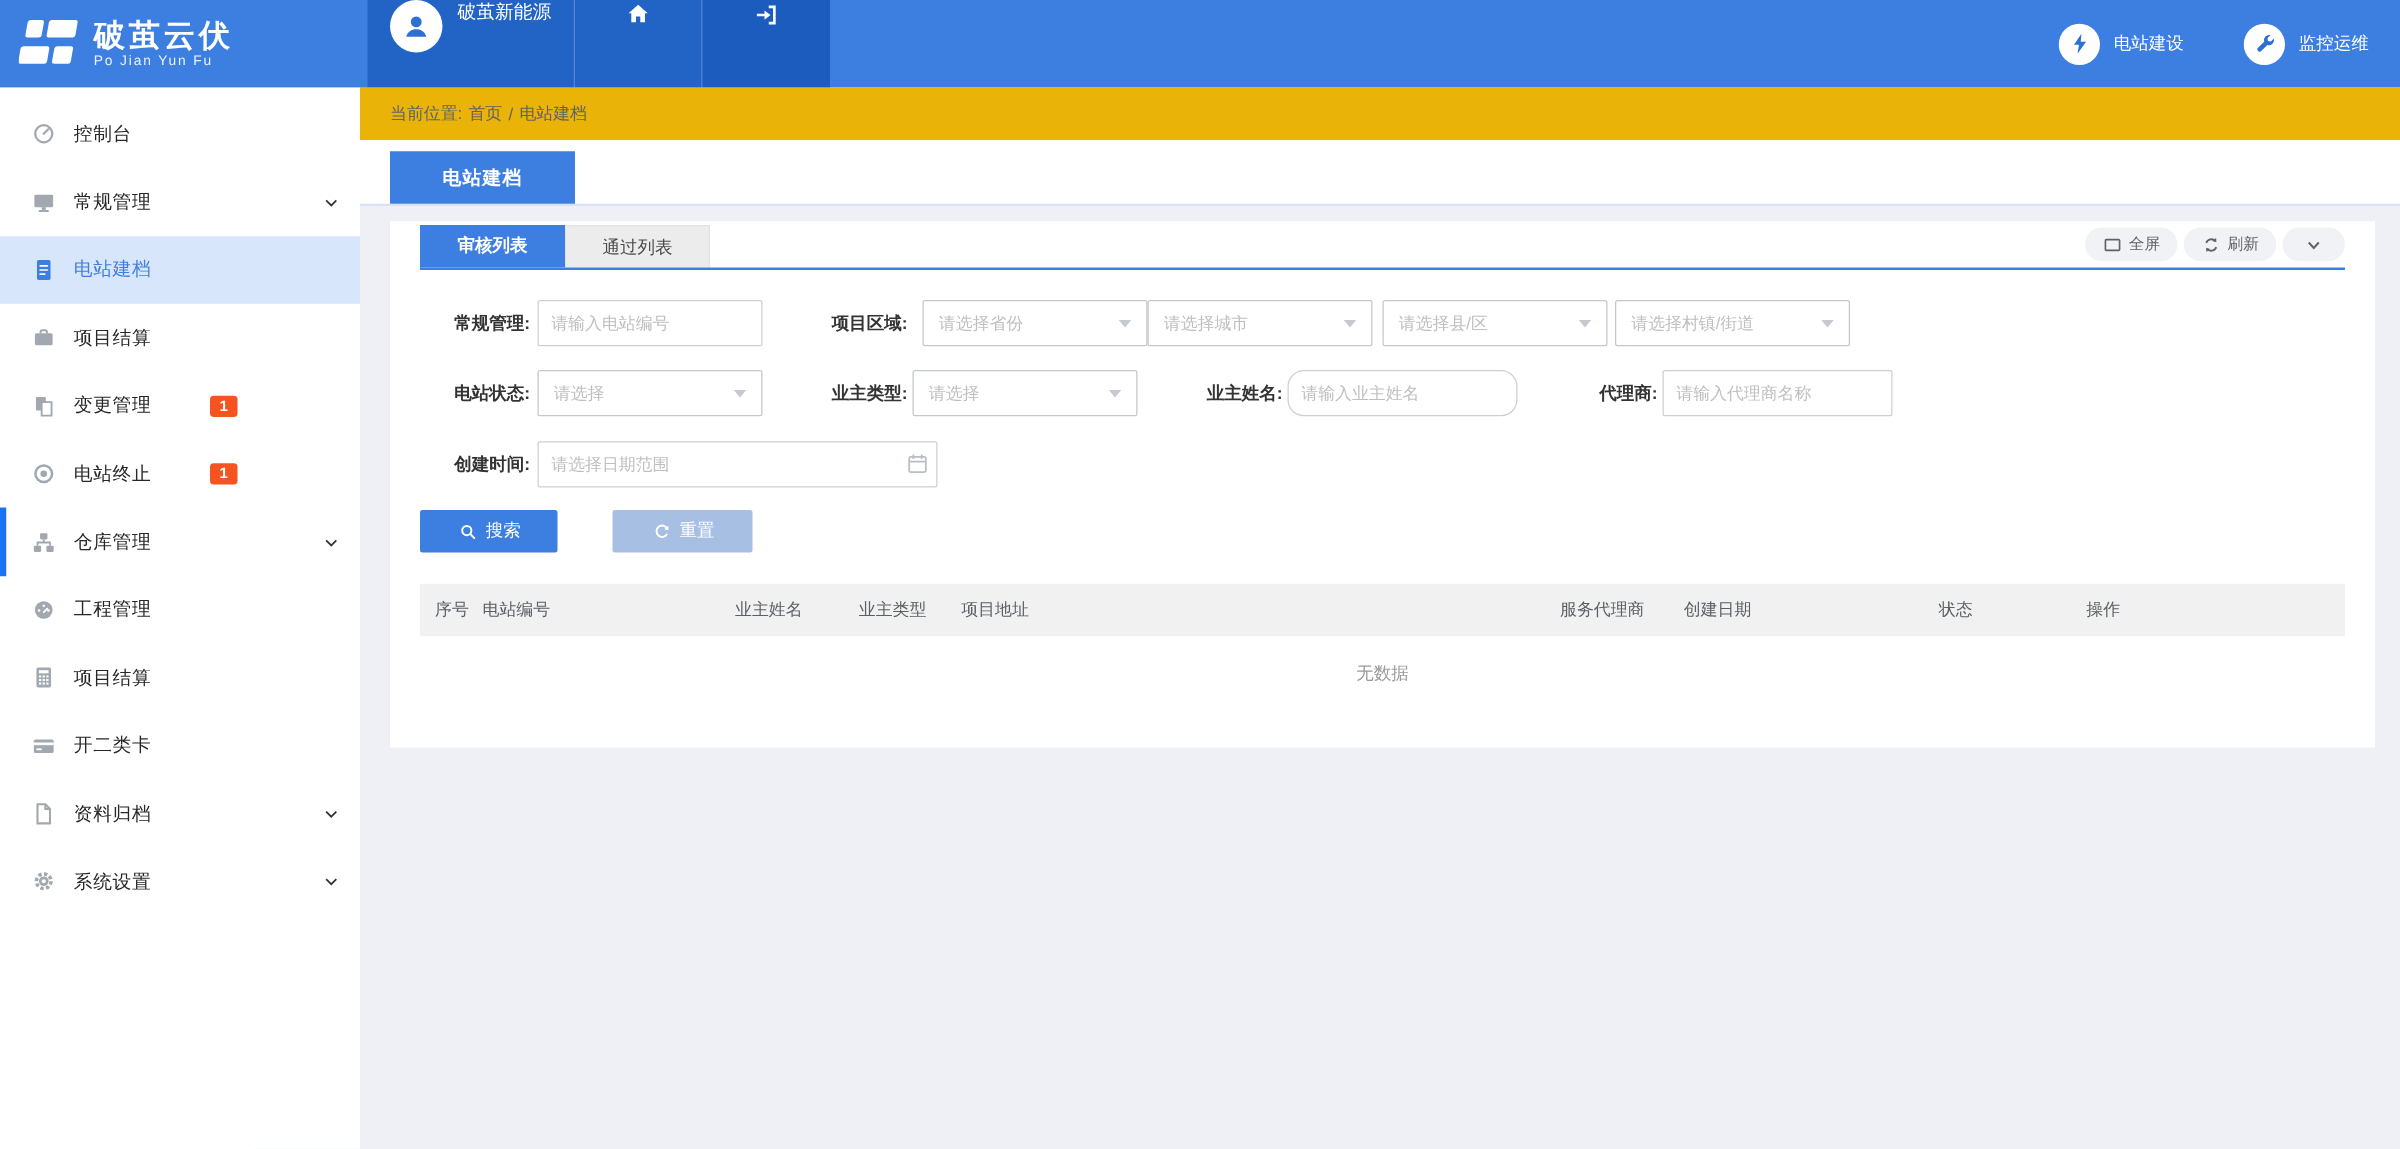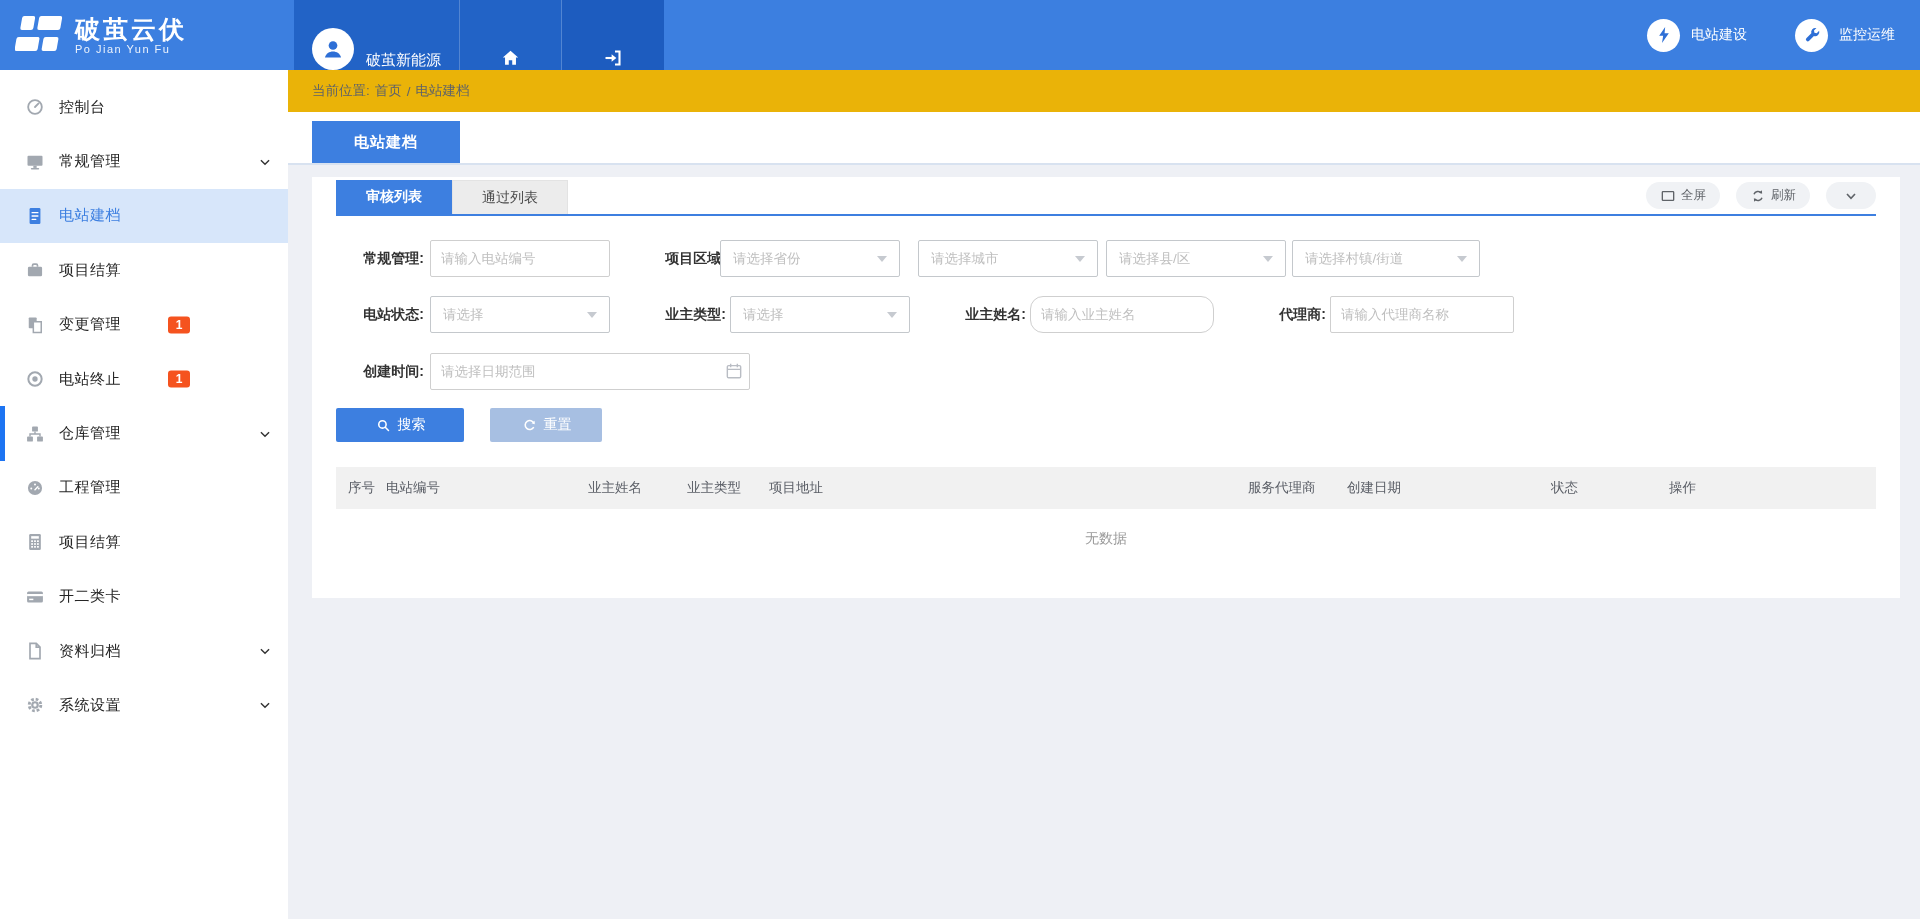--- a/index.html
+++ b/index.html
@@ -8,21 +8,21 @@
   .stage { position:relative; width:1920px; height:919px; }
 
   
   .topbar { position:absolute; left:0; top:0; width:1920px; height:70px; background:#3C7FE0; }
   .logo-block { position:absolute; left:0; top:0; width:294px; height:70px; background:#3C7FE0;
     display:flex; align-items:center; padding-left:15px; }
   .logo-mark { width:50px; height:44px; margin-right:10px; }
   .logo-titles { color:#fff; }
   .logo-title { font-size:25px; font-weight:bold; letter-spacing:3px; line-height:27px; }
   .logo-sub { font-size:11px; letter-spacing:1.5px; color:rgba(255,255,255,.9); }
-  .hdr-sec { position:absolute; top:0; height:70px; background:#2263C6; display:flex; align-items:flex-end; justify-content:center; cursor:pointer; }
+  .hdr-sec { position:absolute; top:0; height:70px; background:#2263C6; display:flex; align-items:flex-start; justify-content:center; cursor:pointer; }
   .sec-user { left:294px; width:166px; border-right:1px solid rgba(255,255,255,.22); }
   .sec-home { left:460px; width:102px; border-right:1px solid rgba(255,255,255,.22); }
   .sec-exit { left:562px; width:102px; background:#1D5CBF; }
   .avatar-circle { width:42px; height:42px; border-radius:50%; background:#fff; display:flex; align-items:center; justify-content:center; margin-right:12px; }
   .company-name { color:#fff; font-size:15px; white-space:nowrap; }
   .hdr-right-item { position:absolute; top:0; height:70px; display:flex; align-items:center; cursor:pointer; }
   .hdr-right-item .round-ic { width:33px; height:33px; border-radius:50%; background:#fff; display:flex; align-items:center; justify-content:center; margin-right:11px; }
   .hdr-right-item span { color:#fff; font-size:14px; }
   .nav-build { left:1647px; } .nav-monitor { left:1795px; }
 
@@ -46,39 +46,39 @@
   .pagetab { position:absolute; left:24px; bottom:0; width:148px; height:42px; background:#3D7FE0; color:#fff;
     font-size:15px; font-weight:bold; display:flex; align-items:center; justify-content:center; letter-spacing:1px; cursor:pointer; }
   .content { position:absolute; left:0; top:95px; width:100%; height:754px; background:#EEF0F5; }
 
   
   .panel { position:absolute; left:24px; top:12px; width:1588px; height:421px; background:#fff; }
   .ptab { position:absolute; top:3px; width:116px; height:34px; font-size:14px; display:flex; align-items:center; justify-content:center; cursor:pointer; }
   .ptab.active { left:24px; background:#3D7FE0; color:#fff; font-weight:bold; }
   .ptab.inactive { left:140px; background:#ECECEC; color:#4A4A4A; border:1px solid #E3E3E3; border-bottom:none; }
   .ptab-underline { position:absolute; left:24px; right:24px; top:37px; height:2px; background:#3D7FE0; }
-  .toolbar { position:absolute; right:24px; top:5px; display:flex; gap:16px; }
+  .toolbar { position:absolute; right:24px; top:5px; display:flex; gap:5px; }
   .pill { height:27px; border-radius:14px; background:#F0F2F5; border:none; display:flex; align-items:center; gap:5px;
     padding:0 14px; font-size:12.5px; color:#5F6368; cursor:pointer; font-family:inherit; }
   .pill.sq { width:50px; justify-content:center; padding:0; }
 
   .f-row { position:absolute; left:24px; right:24px; height:37px; }
   .f-label { position:absolute; top:0; height:37px; line-height:37px; text-align:right; font-size:14px; color:#333; font-weight:bold; }
   .f-input { position:absolute; top:0; height:37px; border:1px solid #CFCFCF; border-radius:2px; padding:0 10px;
     font-size:13.5px; color:#333; font-family:inherit; outline:none; }
   .f-input::placeholder { color:#BFBFBF; }
   .f-select { position:absolute; top:0; height:37px; border:1px solid #C4C8CC; border-radius:2px; background:#fff;
     display:flex; align-items:center; justify-content:space-between; padding:0 12px; cursor:pointer; }
   .f-select .ph { font-size:13.5px; color:#BFBFBF; }
   .sel-caret { width:0; height:0; border-left:5px solid transparent; border-right:5px solid transparent; border-top:6px solid #C6CAD0; }
   .cal-ic { position:absolute; right:10px; top:8px; width:20px; height:20px; pointer-events:none; }
 
   .btn { position:absolute; top:0; height:34px; border:none; border-radius:2px; color:#fff; font-size:14px;
     display:flex; align-items:center; justify-content:center; gap:6px; cursor:pointer; font-family:inherit; }
-  .btn-search { left:0; width:128px; background:#3D7FE0; }
+  .btn-search { left:0; width:110px; background:#3D7FE0; }
   .btn-reset { left:154px; width:112px; background:#A7BFE2; }
 
   .tbl-head { position:absolute; left:24px; right:24px; top:290px; height:42px; background:#F1F1F1;
     display:grid; grid-template-columns:50px 202px 99px 82px 479px 99px 204px 118px auto; align-items:center; }
   .tbl-head .th { font-size:13.5px; color:#5A5E66; white-space:nowrap; }
   .tbl-head .th:first-child { padding-left:12px; }
   .tbl-empty { position:absolute; left:24px; right:24px; top:332px; height:60px; display:flex; align-items:center; justify-content:center;
     font-size:14px; color:#9A9A9A; }
 </style>
 </head>
@@ -318,21 +318,21 @@
             <svg width="16" height="16" viewBox="0 0 24 24">
               <polyline points="6,9 12,15.5 18,9" fill="none" stroke="#5F6368" stroke-width="2.4"></polyline>
             </svg>
           </button>
         </div>
 
         <div class="f-row" style="top:63px">
           <span class="f-label" style="left:0;width:88px">常规管理:</span>
           <input class="f-input" style="left: 94px; width: 180px;" placeholder="请输入电站编号">
           <span class="f-label" style="left:302px;width:88px">项目区域:</span>
-          <div class="f-select" style="left:384px;width:180px">
+          <div class="f-select" style="left:402px;width:180px">
             <span class="ph">请选择省份</span>
             <span class="sel-caret"></span>
           </div>
           <div class="f-select" style="left:582px;width:180px">
             <span class="ph">请选择城市</span>
             <span class="sel-caret"></span>
           </div>
           <div class="f-select" style="left:770px;width:180px">
             <span class="ph">请选择县/区</span>
             <span class="sel-caret"></span>

